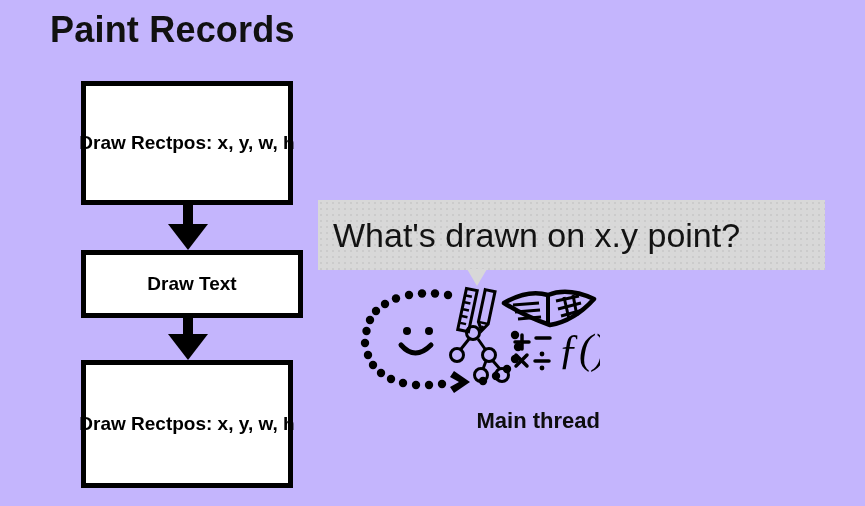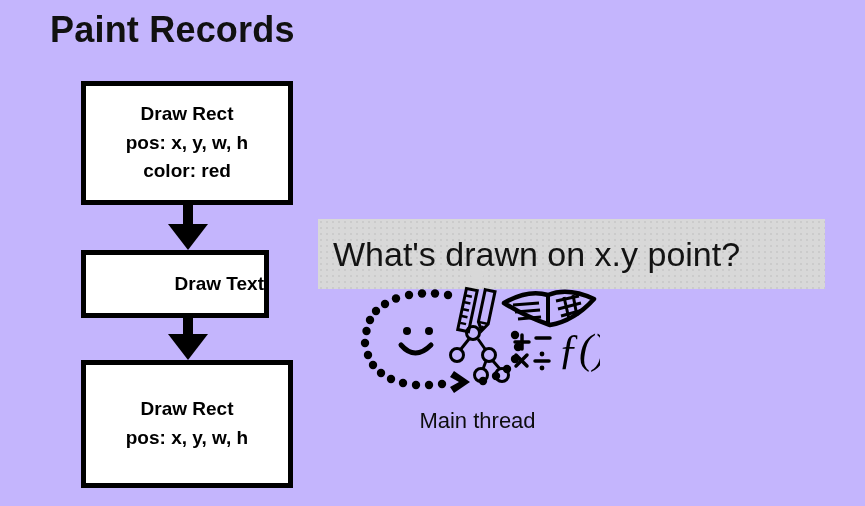--- a/index.html
+++ b/index.html
@@ -36,35 +36,35 @@
     white-space: nowrap;
   }
 
   
   .record-box {
     position: absolute;
     box-sizing: border-box;
     border: 5px solid #000000;
     background: #ffffff;
     display: flex;
-    flex-direction: column;
+    flex-direction: row;
     align-items: center;
     justify-content: center;
     text-align: center;
   }
   .record-line {
     font-size: 19px;
     font-weight: bold;
     line-height: 1.52;
     color: #000000;
     white-space: nowrap;
   }
 
   #box-0 { left: 81px; top: 81px;  width: 212px; height: 124px; }
-  #box-1 { left: 81px; top: 250px; width: 188px; height: 68px; align-items: flex-end;  }
+  #box-1 { left: 81px; top: 250px; width: 222px; height: 68px;  }
   #box-2 { left: 81px; top: 360px; width: 212px; height: 128px; }
 
   
   .arrow {
     position: absolute;
     left: 168px;
     width: 40px;
   }
   .arrow .stem {
     position: absolute;
@@ -92,21 +92,20 @@
   
   .bubble {
     position: absolute;
     left: 318px;
     top: 200px;
     width: 507px;
     height: 70px;
     background: #d8d8d8;
     display: flex;
     align-items: center;
-    margin-top: 19px;
   }
   .bubble::before {
     
     content: "";
     position: absolute;
     inset: 0;
     background-image: radial-gradient(#cbcbcb 0.8px, transparent 0.9px);
     background-size: 6px 6px;
     pointer-events: none;
   }
@@ -138,38 +137,37 @@
     width: 245px;
     height: 120px;
   }
   .thread-illustration svg { display: block; }
 
   .thread-label {
     position: absolute;
     left: 355px;
     top: 408px;
     width: 245px;
-    text-align: center;
+    text-align: right;
     font-size: 22px;
-    font-weight: normal;
+    font-weight: bold;
     color: #0d0d0d;
     white-space: nowrap;
   }
 </style>
 </head>
 <body>
 
 <div id="slide">
 
   <div class="title">Paint Records</div>
 
   <div class="record-box" id="box-0">
     <div class="record-line">Draw Rect</div>
     <div class="record-line">pos: x, y, w, h</div>
-    <div class="record-line">color: red</div>
   </div>
 
   <div class="arrow" id="arrow-0">
     <div class="stem"></div>
     <div class="head"></div>
   </div>
 
   <div class="record-box" id="box-1">
     <div class="record-line">Draw Text</div>
   </div>

